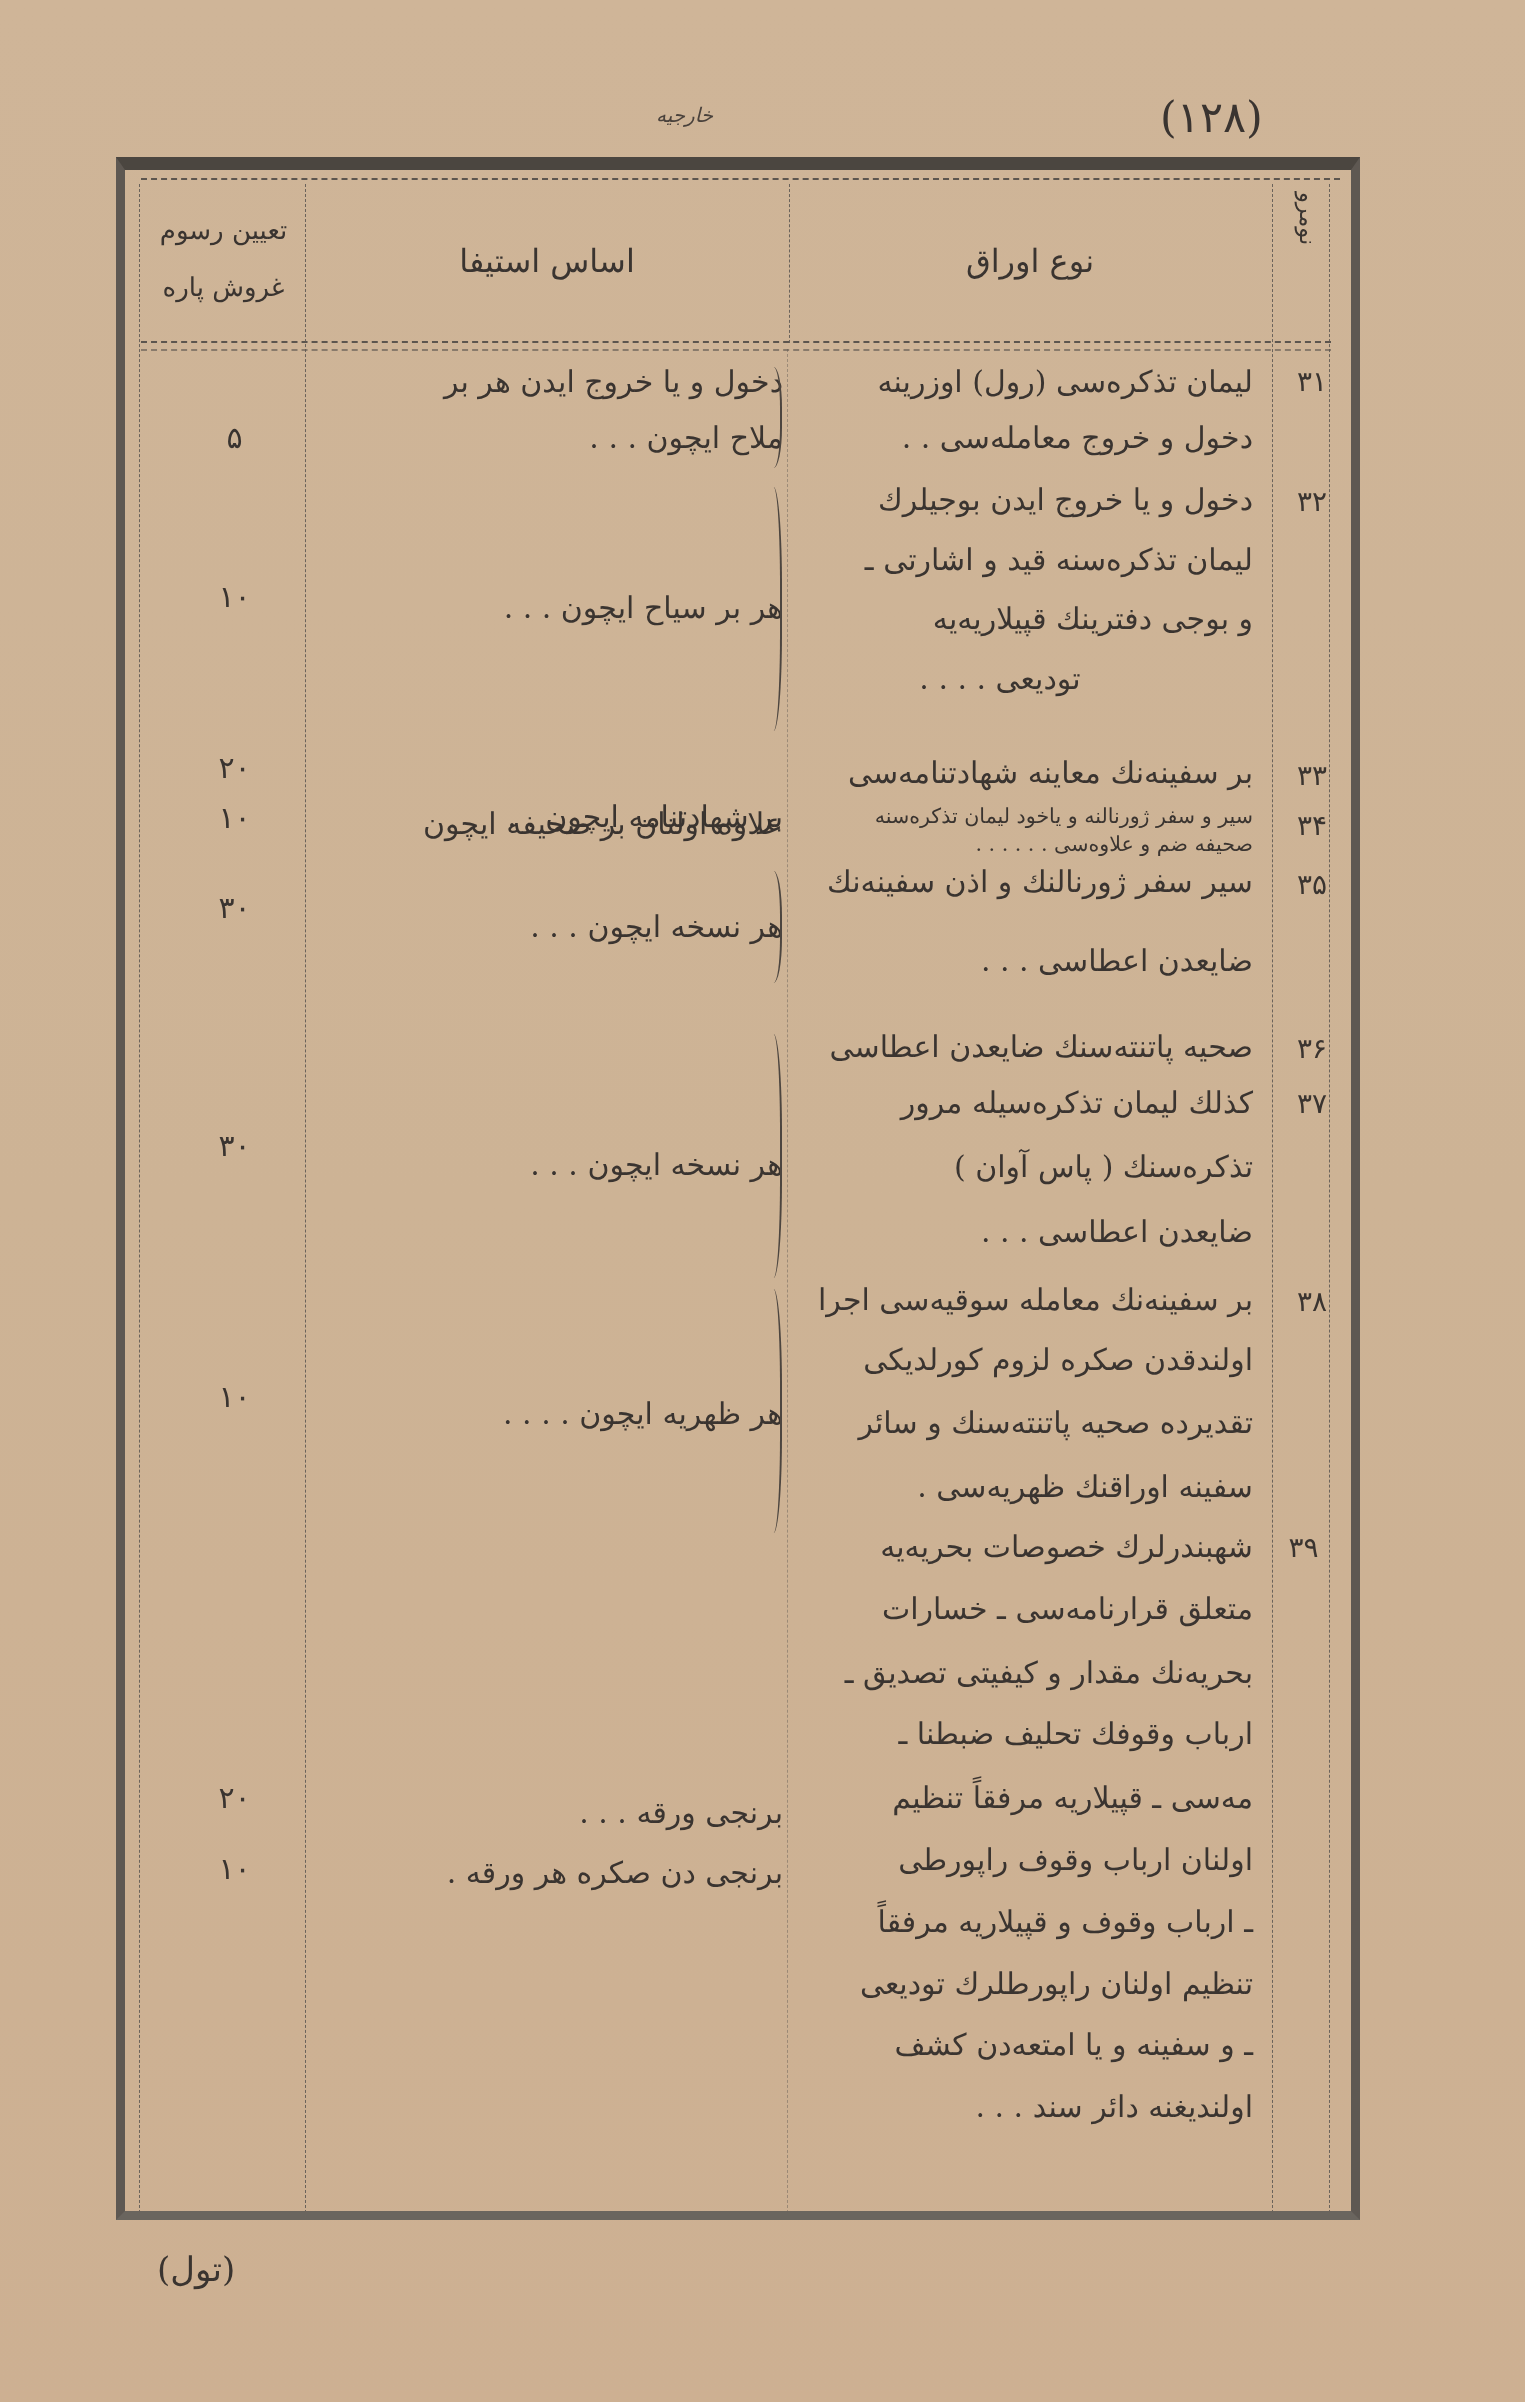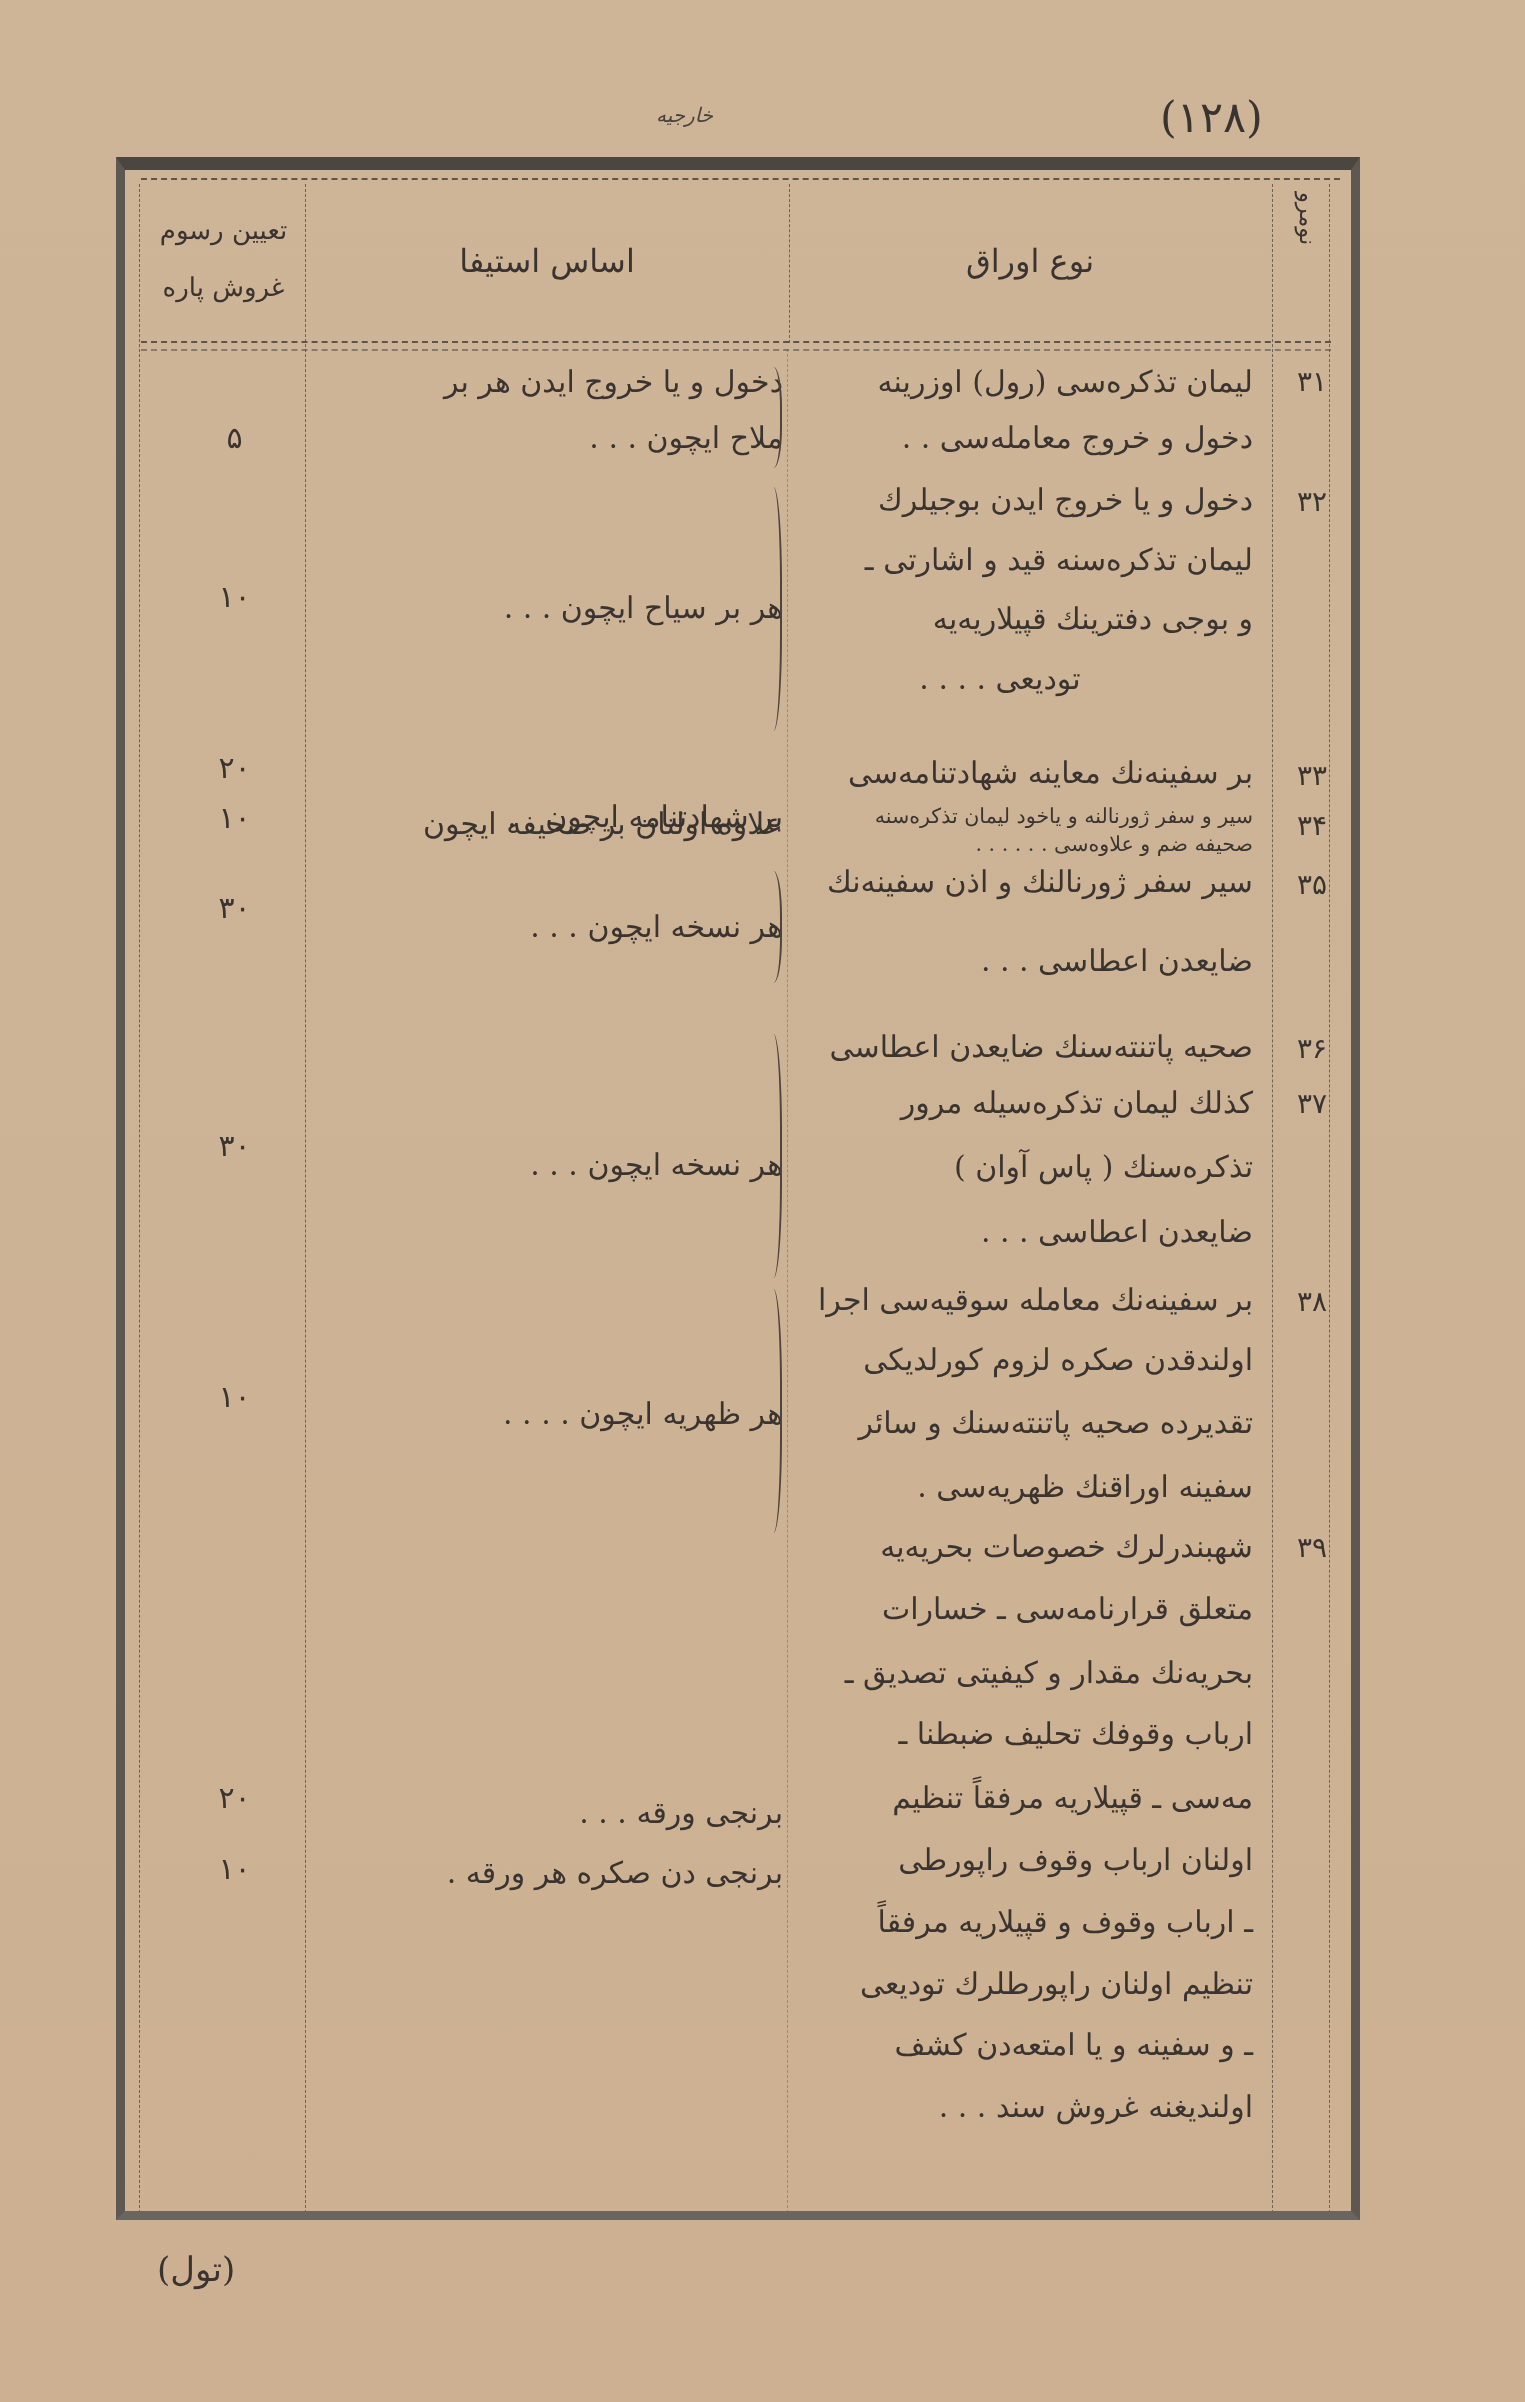--- a/index.html
+++ b/index.html
@@ -110,30 +110,30 @@
 
 <div class="row-no" style="top:1285px;">۳۸</div>
 <div class="type-line" style="top:1282px;">بر سفینه‌نك معامله سوقیه‌سی اجرا</div>
 <div class="type-line" style="top:1342px;">اولندقدن صکره لزوم کورلدیکی</div>
 <div class="type-line" style="top:1405px;">تقدیرده صحیه پاتنته‌سنك و سائر</div>
 <div class="type-line" style="top:1469px;">سفینه اوراقنك ظهریه‌سی .</div>
 <div class="basis-line" style="top:1396px;">هر ظهریه ایچون . . . .</div>
 <div class="fee" style="top:1379px;">۱۰</div>
 <div class="brace" style="top:1289px; height:244px;"></div>
 
-<div class="row-no" style="top:1531px;">۳۹</div>
+<div class="row-no" style="top:1531px;text-align:center;">۳۹</div>
 <div class="type-line" style="top:1529px;">شهبندرلرك خصوصات بحریه‌یه</div>
 <div class="type-line" style="top:1591px;">متعلق قرارنامه‌سی ـ خسارات</div>
 <div class="type-line" style="top:1655px;">بحریه‌نك مقدار و کیفیتی تصدیق ـ</div>
 <div class="type-line" style="top:1716px;">ارباب وقوفك تحلیف ضبطنا ـ</div>
 <div class="type-line" style="top:1780px;">مه‌سی ـ قپیلاریه مرفقاً تنظیم</div>
 <div class="type-line" style="top:1842px;">اولنان ارباب وقوف راپورطی</div>
 <div class="type-line" style="top:1904px;">ـ ارباب وقوف و قپیلاریه مرفقاً</div>
 <div class="type-line" style="top:1966px;">تنظیم اولنان راپورطلرك تودیعی</div>
 <div class="type-line" style="top:2027px;">ـ و سفینه و یا امتعه‌دن کشف</div>
-<div class="type-line" style="top:2089px;">اولندیغنه غروش سند . . .</div>
+<div class="type-line" style="top:2089px;">اولندیغنه دائر سند . . .</div>
 <div class="basis-line" style="top:1795px;">برنجی ورقه . . .</div>
 <div class="basis-line" style="top:1855px;">برنجی دن صکره هر ورقه .</div>
 <div class="fee" style="top:1780px;">۲۰</div>
 <div class="fee" style="top:1851px;">۱۰</div>
 
 <div class="footer-catch">(تول)</div>
 
 
 </body></html>

